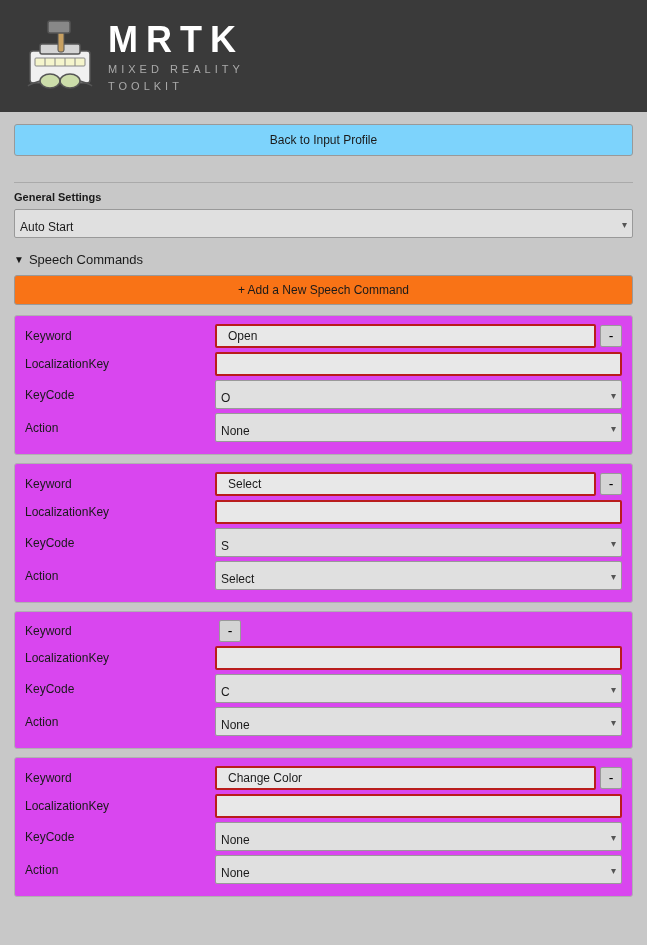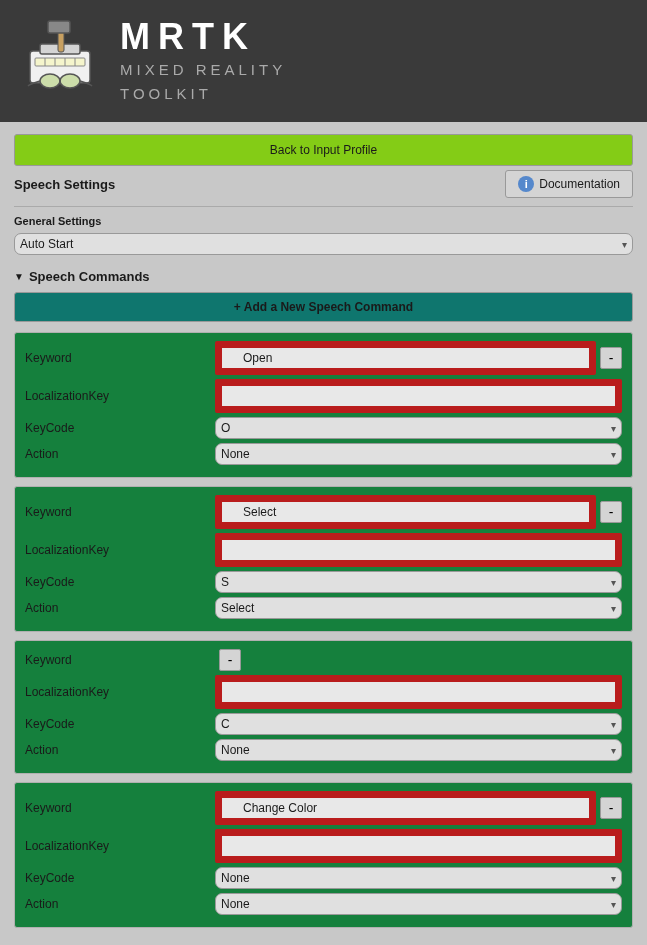--- a/index.html
+++ b/index.html
@@ -9,22 +9,22 @@
       background: #c8c8c8;
       font-family: Arial, sans-serif;
       font-size: 12px;
       color: #1a1a1a;
     }
 
     .header {
       background: #3a3a3a;
       padding: 16px 20px;
       display: flex;
-      align-items: flex-start;
-      gap: 20px;
+      align-items: flex-end;
+      gap: 8px;
     }
 
     .logo-container {
       position: relative;
       width: 80px;
       height: 80px;
     }
 
     .logo-svg {
       width: 80px;
@@ -36,42 +36,42 @@
     }
 
     .brand-title {
       font-size: 36px;
       font-weight: bold;
       letter-spacing: 8px;
       color: #ffffff;
     }
 
     .brand-subtitle {
-      font-size: 15px;
+      font-size: 11px;
       letter-spacing: 4px;
       color: #aaaaaa;
       line-height: 1.6;
     }
 
     .content {
       padding: 12px 14px;
     }
 
     .back-button {
       display: block;
       width: 100%;
       padding: 8px;
-      background: #84cc16;
+      background: #7dd3fc;
       border: 1px solid #999;
       border-radius: 3px;
       text-align: center;
       font-size: 12px;
       color: #1a1a1a;
       cursor: pointer;
-      margin-bottom: 4px;
+      margin-bottom: 26px;
     }
 
     .section-header-row {
       display: flex;
       align-items: center;
       justify-content: space-between;
       margin-bottom: 8px;
     }
 
     .section-title {
@@ -142,24 +142,24 @@
       right: 6px;
       top: 50%;
       transform: translateY(-50%);
       font-size: 10px;
       color: #555;
       pointer-events: none;
     }
 
     .select-wrapper select {
       width: 100%;
-      padding: 3px 20px 3px 5px;
+      padding: 10px 20px 3px 5px;
       background: #e0e0e0;
       border: 1px solid #999;
-      border-radius: 7px;
+      border-radius: 2px;
       font-size: 12px;
       color: #1a1a1a;
       appearance: none;
       -webkit-appearance: none;
       cursor: pointer;
     }
 
     .speech-commands-section {
       margin-top: 10px;
     }
@@ -171,64 +171,63 @@
       margin-bottom: 8px;
     }
 
     .triangle-icon {
       font-size: 10px;
       color: #1a1a1a;
     }
 
     .speech-commands-title {
       font-size: 13px;
-      font-weight: bold;
+      font-weight: normal;
       text-align: center;
     }
 
     .add-command-button {
       display: block;
       width: 100%;
       padding: 7px;
-      background: #0f766e;
+      background: #f97316;
       border: 1px solid #999;
       border-radius: 3px;
       text-align: center;
       font-size: 12px;
       cursor: pointer;
       color: #1a1a1a;
       margin-bottom: 10px;
-      font-weight: bold;
     }
 
     .command-card {
-      background: #15803d;
+      background: #d946ef;
       border: 1px solid #b0b0b0;
       border-radius: 3px;
       padding: 8px 10px;
       margin-bottom: 8px;
     }
 
     .command-row {
       display: flex;
       align-items: center;
       margin-bottom: 4px;
     }
 
     .command-label {
       width: 190px;
       font-size: 12px;
       flex-shrink: 0;
     }
 
     .command-input {
       flex: 1;
-      padding: 3px 21px;
+      padding: 3px 11px;
       background: #e8e8e8;
-      border: 7px solid #b91c1c;
+      border: 2px solid #b91c1c;
       border-radius: 2px;
       font-size: 12px;
       color: #1a1a1a;
     }
 
     .remove-button {
       width: 22px;
       height: 22px;
       background: #d4d4d4;
       border: 1px solid #999;
@@ -277,27 +276,20 @@
     <div class="brand-title">MRTK</div>
     <div class="brand-subtitle">MIXED REALITY</div>
     <div class="brand-subtitle">TOOLKIT</div>
   </div>
 </div>
 
 <div class="content">
 
   <button class="back-button">Back to Input Profile</button>
 
-  <div class="section-header-row">
-    <span class="section-title">Speech Settings</span>
-    <button class="doc-button">
-      <span class="info-icon">i</span>
-      <span>Documentation</span>
-    </button>
-  </div>
 
   <hr class="divider">
 
   <div class="general-settings-title">General Settings</div>
 
   <div class="field-row">
     <div class="select-wrapper">
       <select>
         <option>Auto Start</option>
         <option>Manual Start</option>

